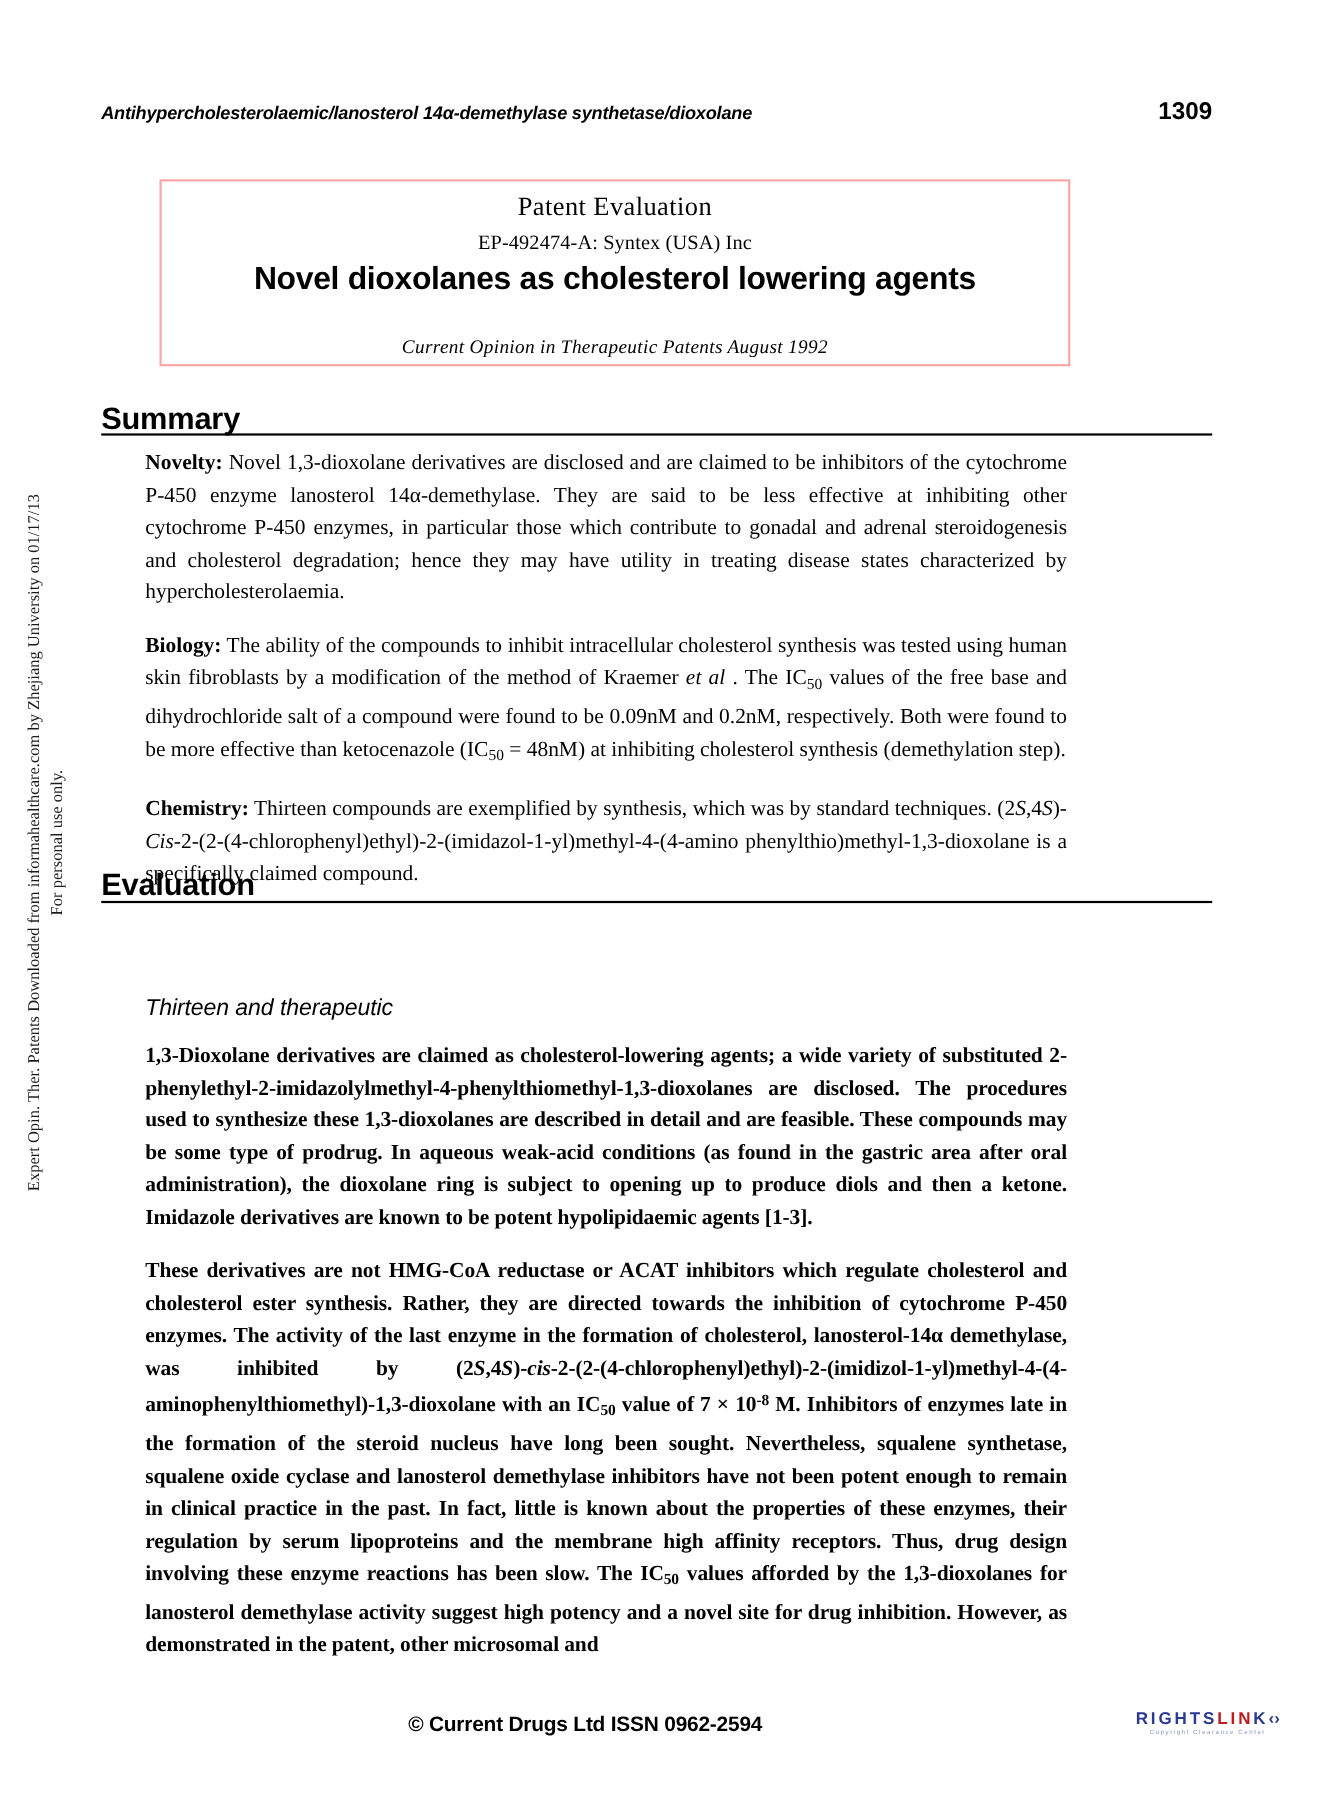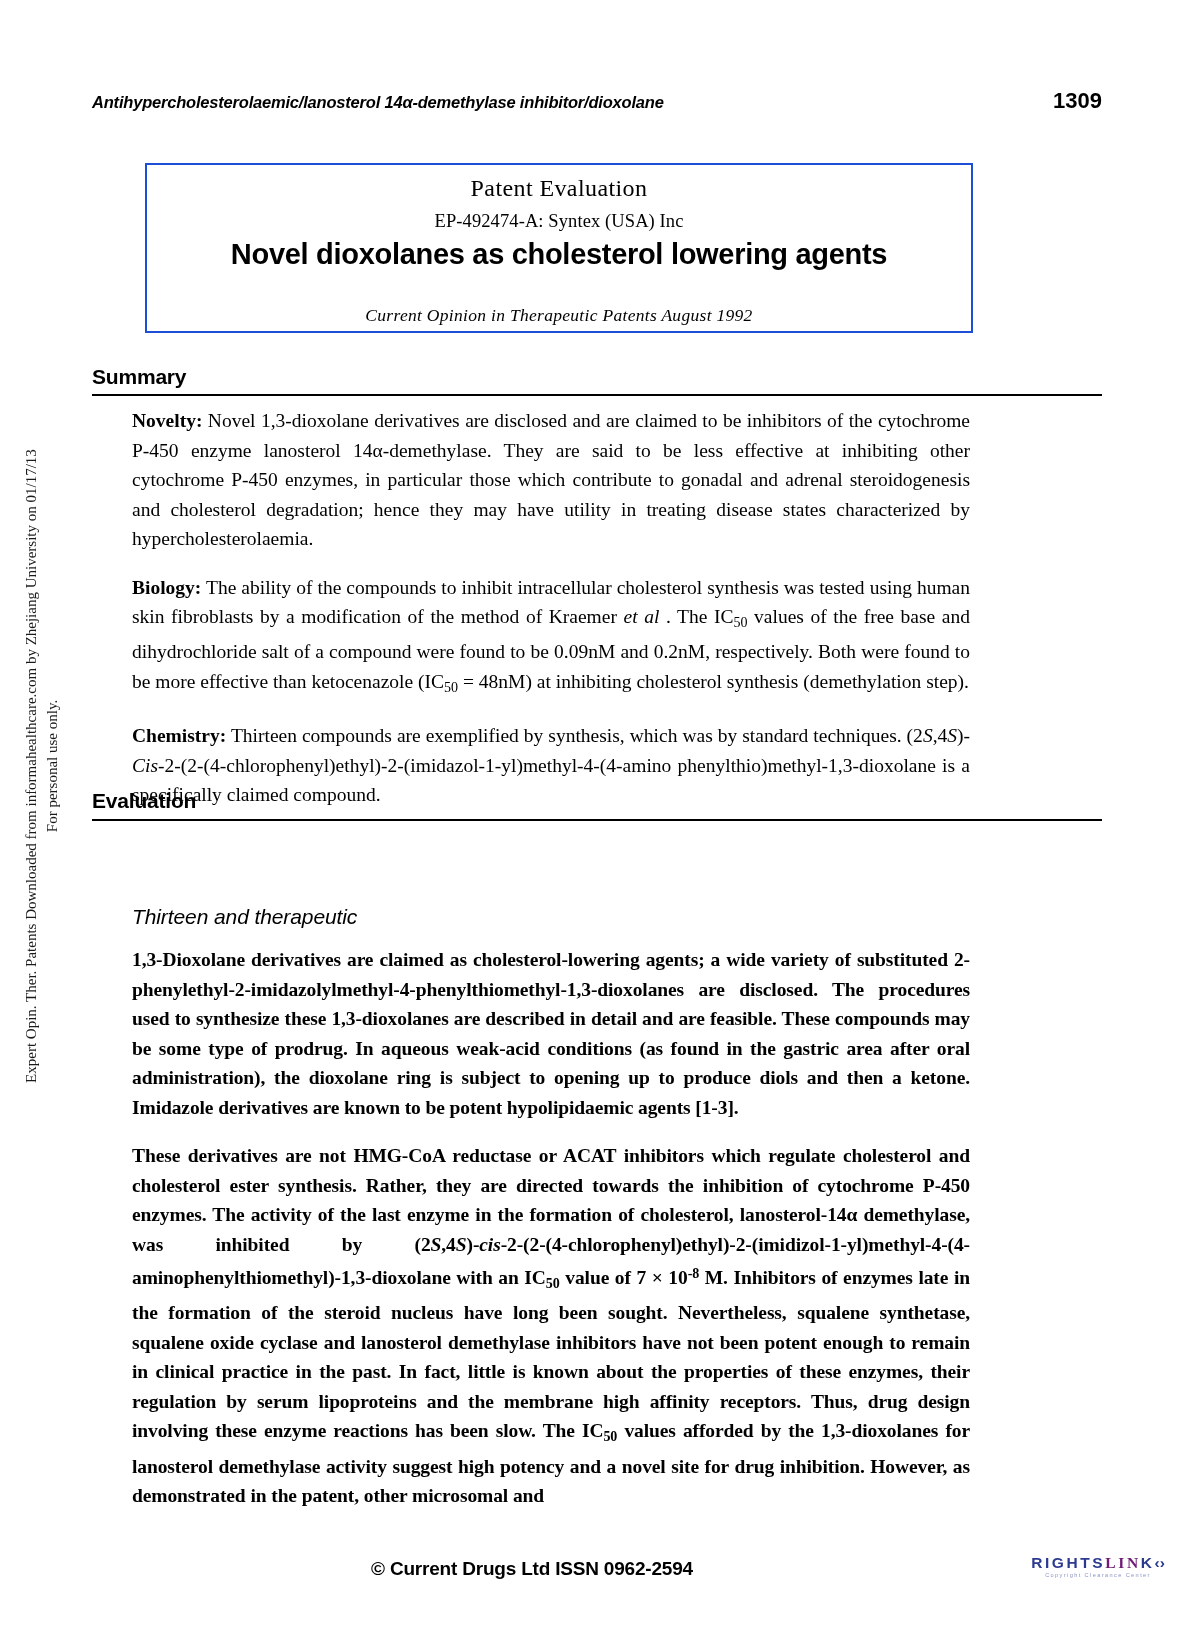--- a/index.html
+++ b/index.html
@@ -46,21 +46,21 @@
     letter-spacing: 0px;
   }
 
   
   .title-box {
     position: absolute;
     left: 145px;
     top: 163px;
     width: 828px;
     height: 170px;
-    border: 2px solid #1d4ed8;
+    border: 2px solid #fca5a5;
     box-sizing: border-box;
     display: flex;
     flex-direction: column;
     align-items: center;
     justify-content: center;
     padding-top: 4px;
   }
   .tb-kind {
     font-family: "Liberation Serif", serif;
     font-size: 24px;
@@ -86,21 +86,21 @@
     font-size: 17.5px;
     letter-spacing: 0.3px;
     margin-top: 24px;
   }
 
   
   .section-head {
     position: absolute;
     font-family: "Liberation Sans", sans-serif;
     font-weight: bold;
-    font-size: 21px;
+    font-size: 28px;
     letter-spacing: -0.2px;
   }
   .section-rule {
     position: absolute;
     height: 2px;
     background: #000;
   }
   #summary-head { left: 92px; top: 365px; }
   #summary-rule { left: 92px; top: 394px; width: 1010px; }
   #evaluation-head { left: 92px; top: 789px; }
@@ -164,21 +164,21 @@
     line-height: 1;
   }
   .rl-word {
     font-family: "Liberation Sans", sans-serif;
     font-weight: bold;
     font-size: 15.5px;
     letter-spacing: 2.6px;
     color: #2b3a8f;
     white-space: nowrap;
   }
-  .rl-word .lite { color: #701a75; font-family: Liberation Serif, serif; }
+  .rl-word .lite { color: #b91c1c; }
   .rl-arrow {
     display: inline-block;
     color: #2b3a8f;
     letter-spacing: 0;
   }
   .rl-sub {
     margin-top: 2px;
     font-family: "Liberation Sans", sans-serif;
     font-size: 5.6px;
     letter-spacing: 1.4px;
@@ -202,21 +202,21 @@
     white-space: nowrap;
   }
   .sidenote div { display: block; }
 </style>
 </head>
 <body>
 
 <div class="page">
 
   <div class="running-head">
-    <span class="running-head-title">Antihypercholesterolaemic/lanosterol 14α-demethylase inhibitor/dioxolane</span>
+    <span class="running-head-title">Antihypercholesterolaemic/lanosterol 14α-demethylase synthetase/dioxolane</span>
     <span class="running-head-page">1309</span>
   </div>
 
   <div class="title-box">
     <div class="tb-kind">Patent Evaluation</div>
     <div class="tb-patent-id">EP-492474-A: Syntex (USA) Inc</div>
     <div class="tb-title">Novel dioxolanes as cholesterol lowering agents</div>
     <div class="tb-journal">Current Opinion in Therapeutic Patents August 1992</div>
   </div>
 

